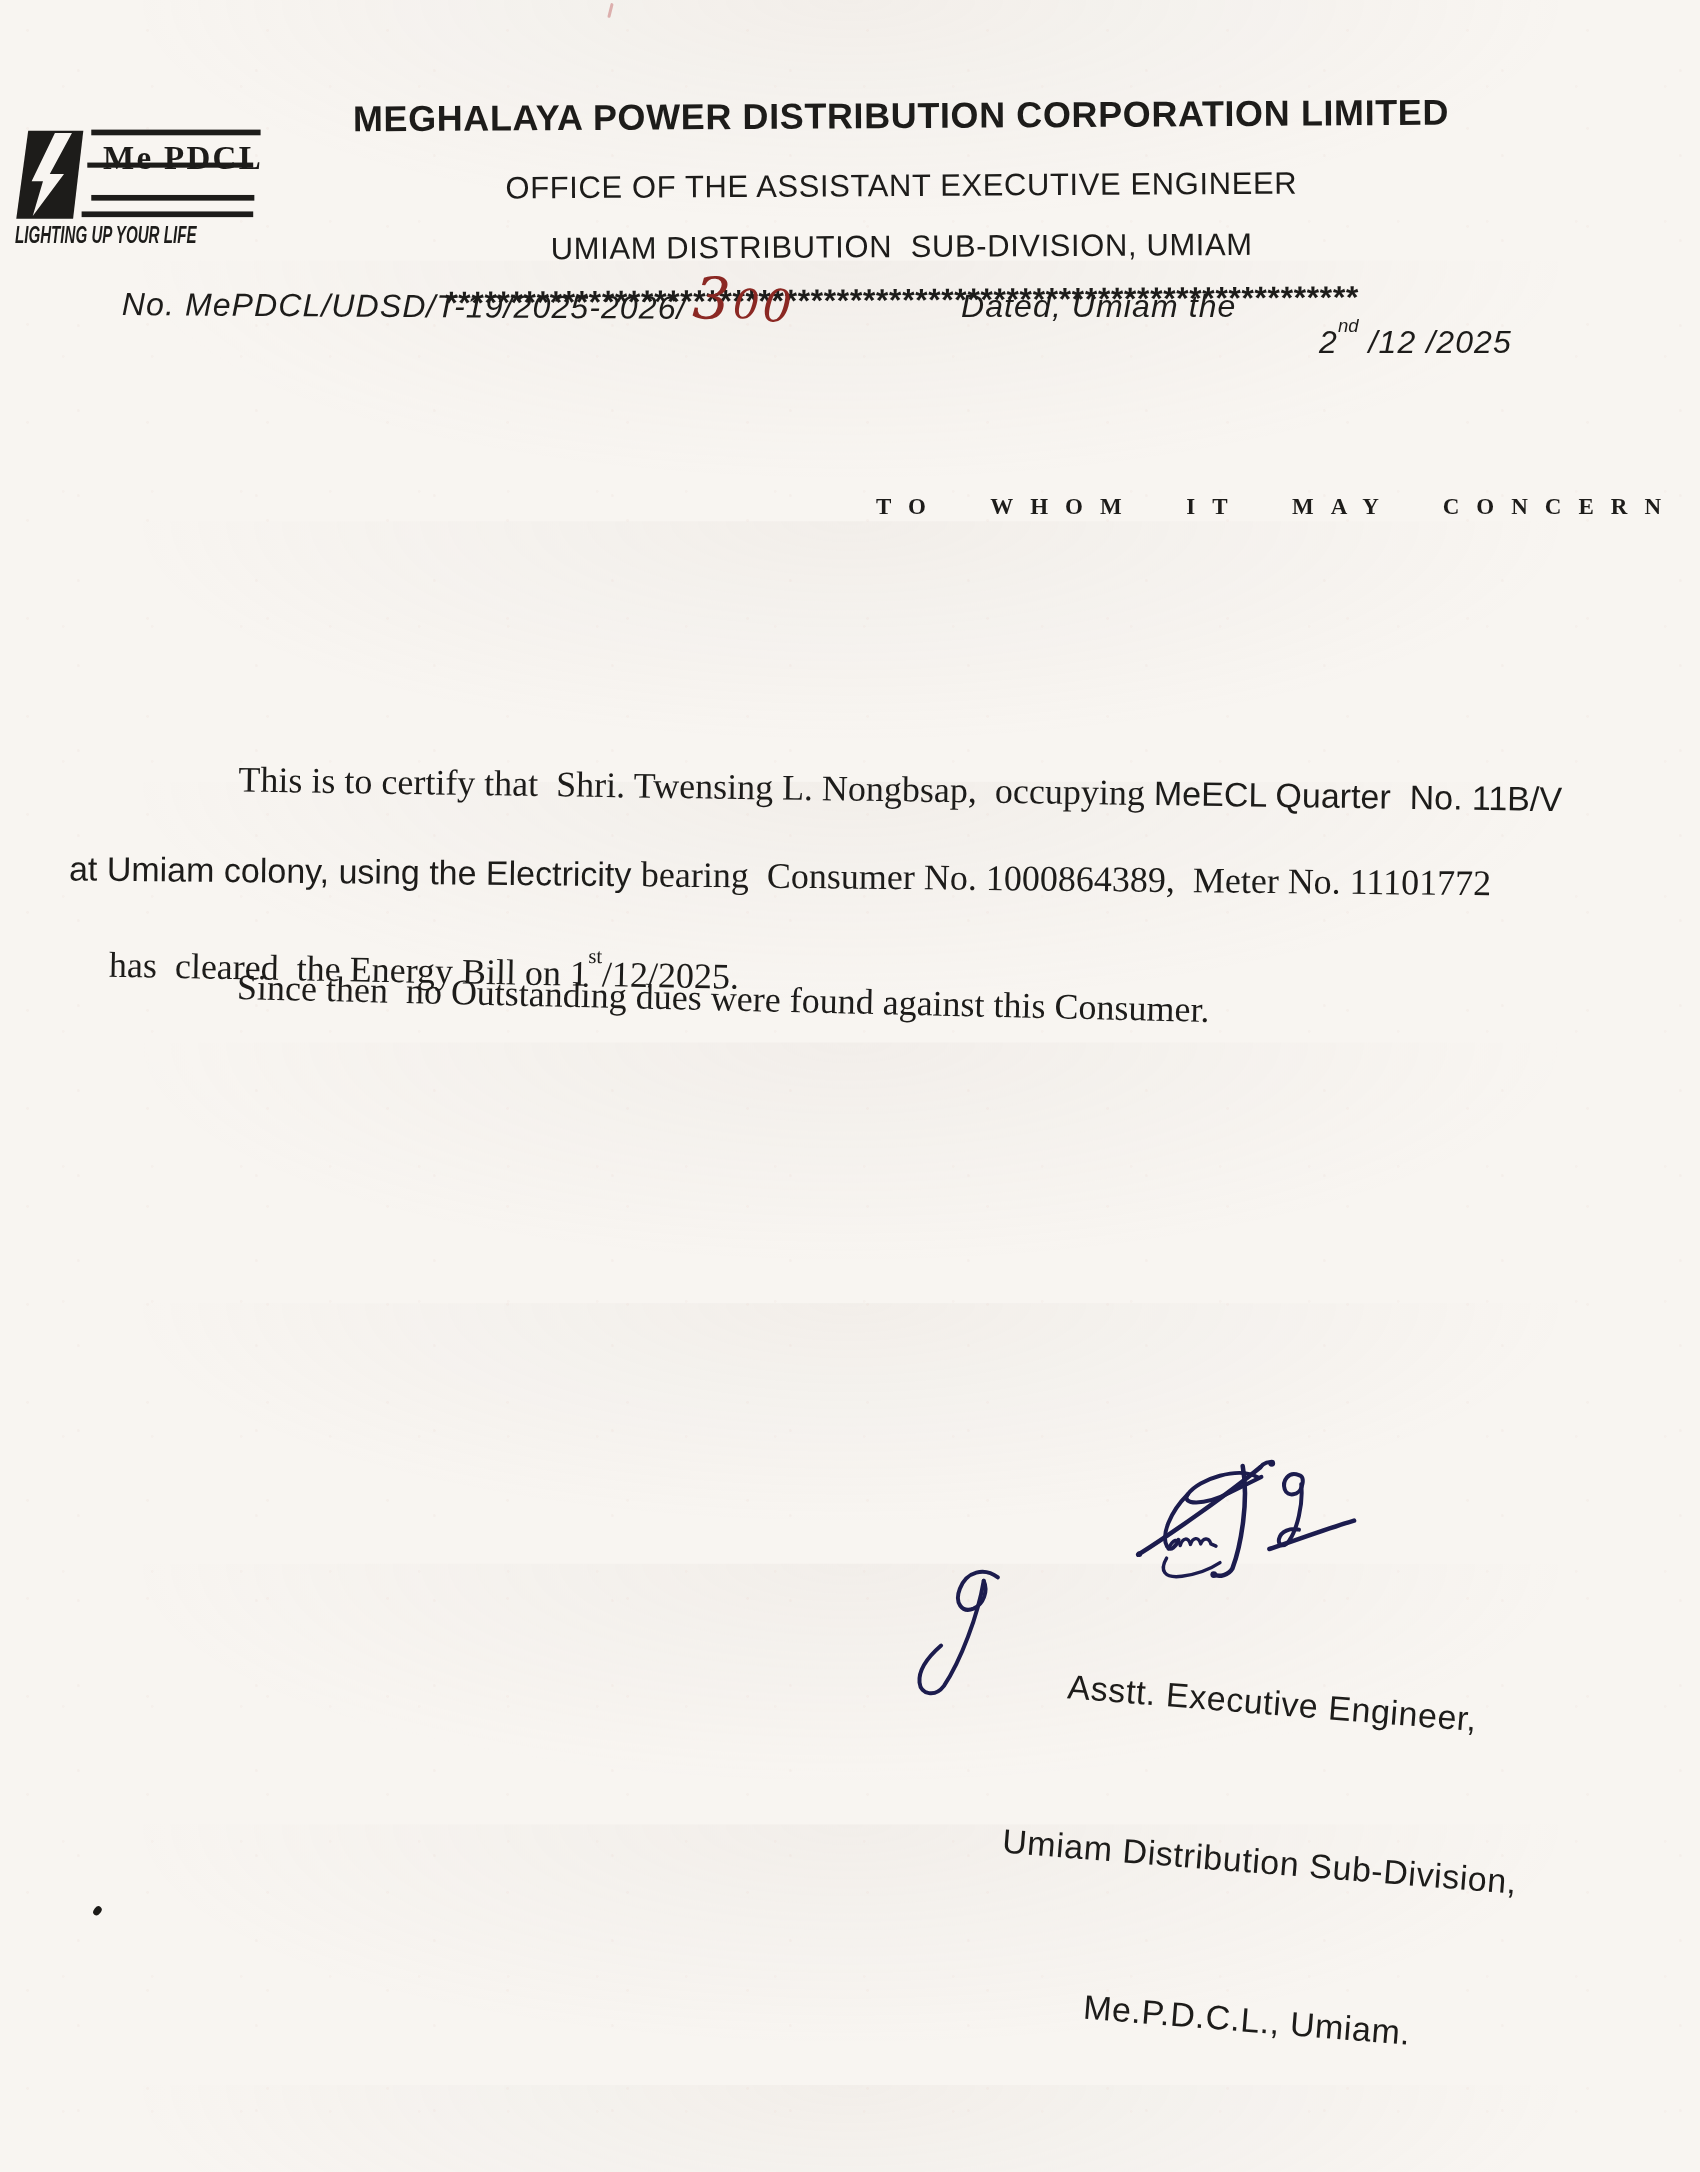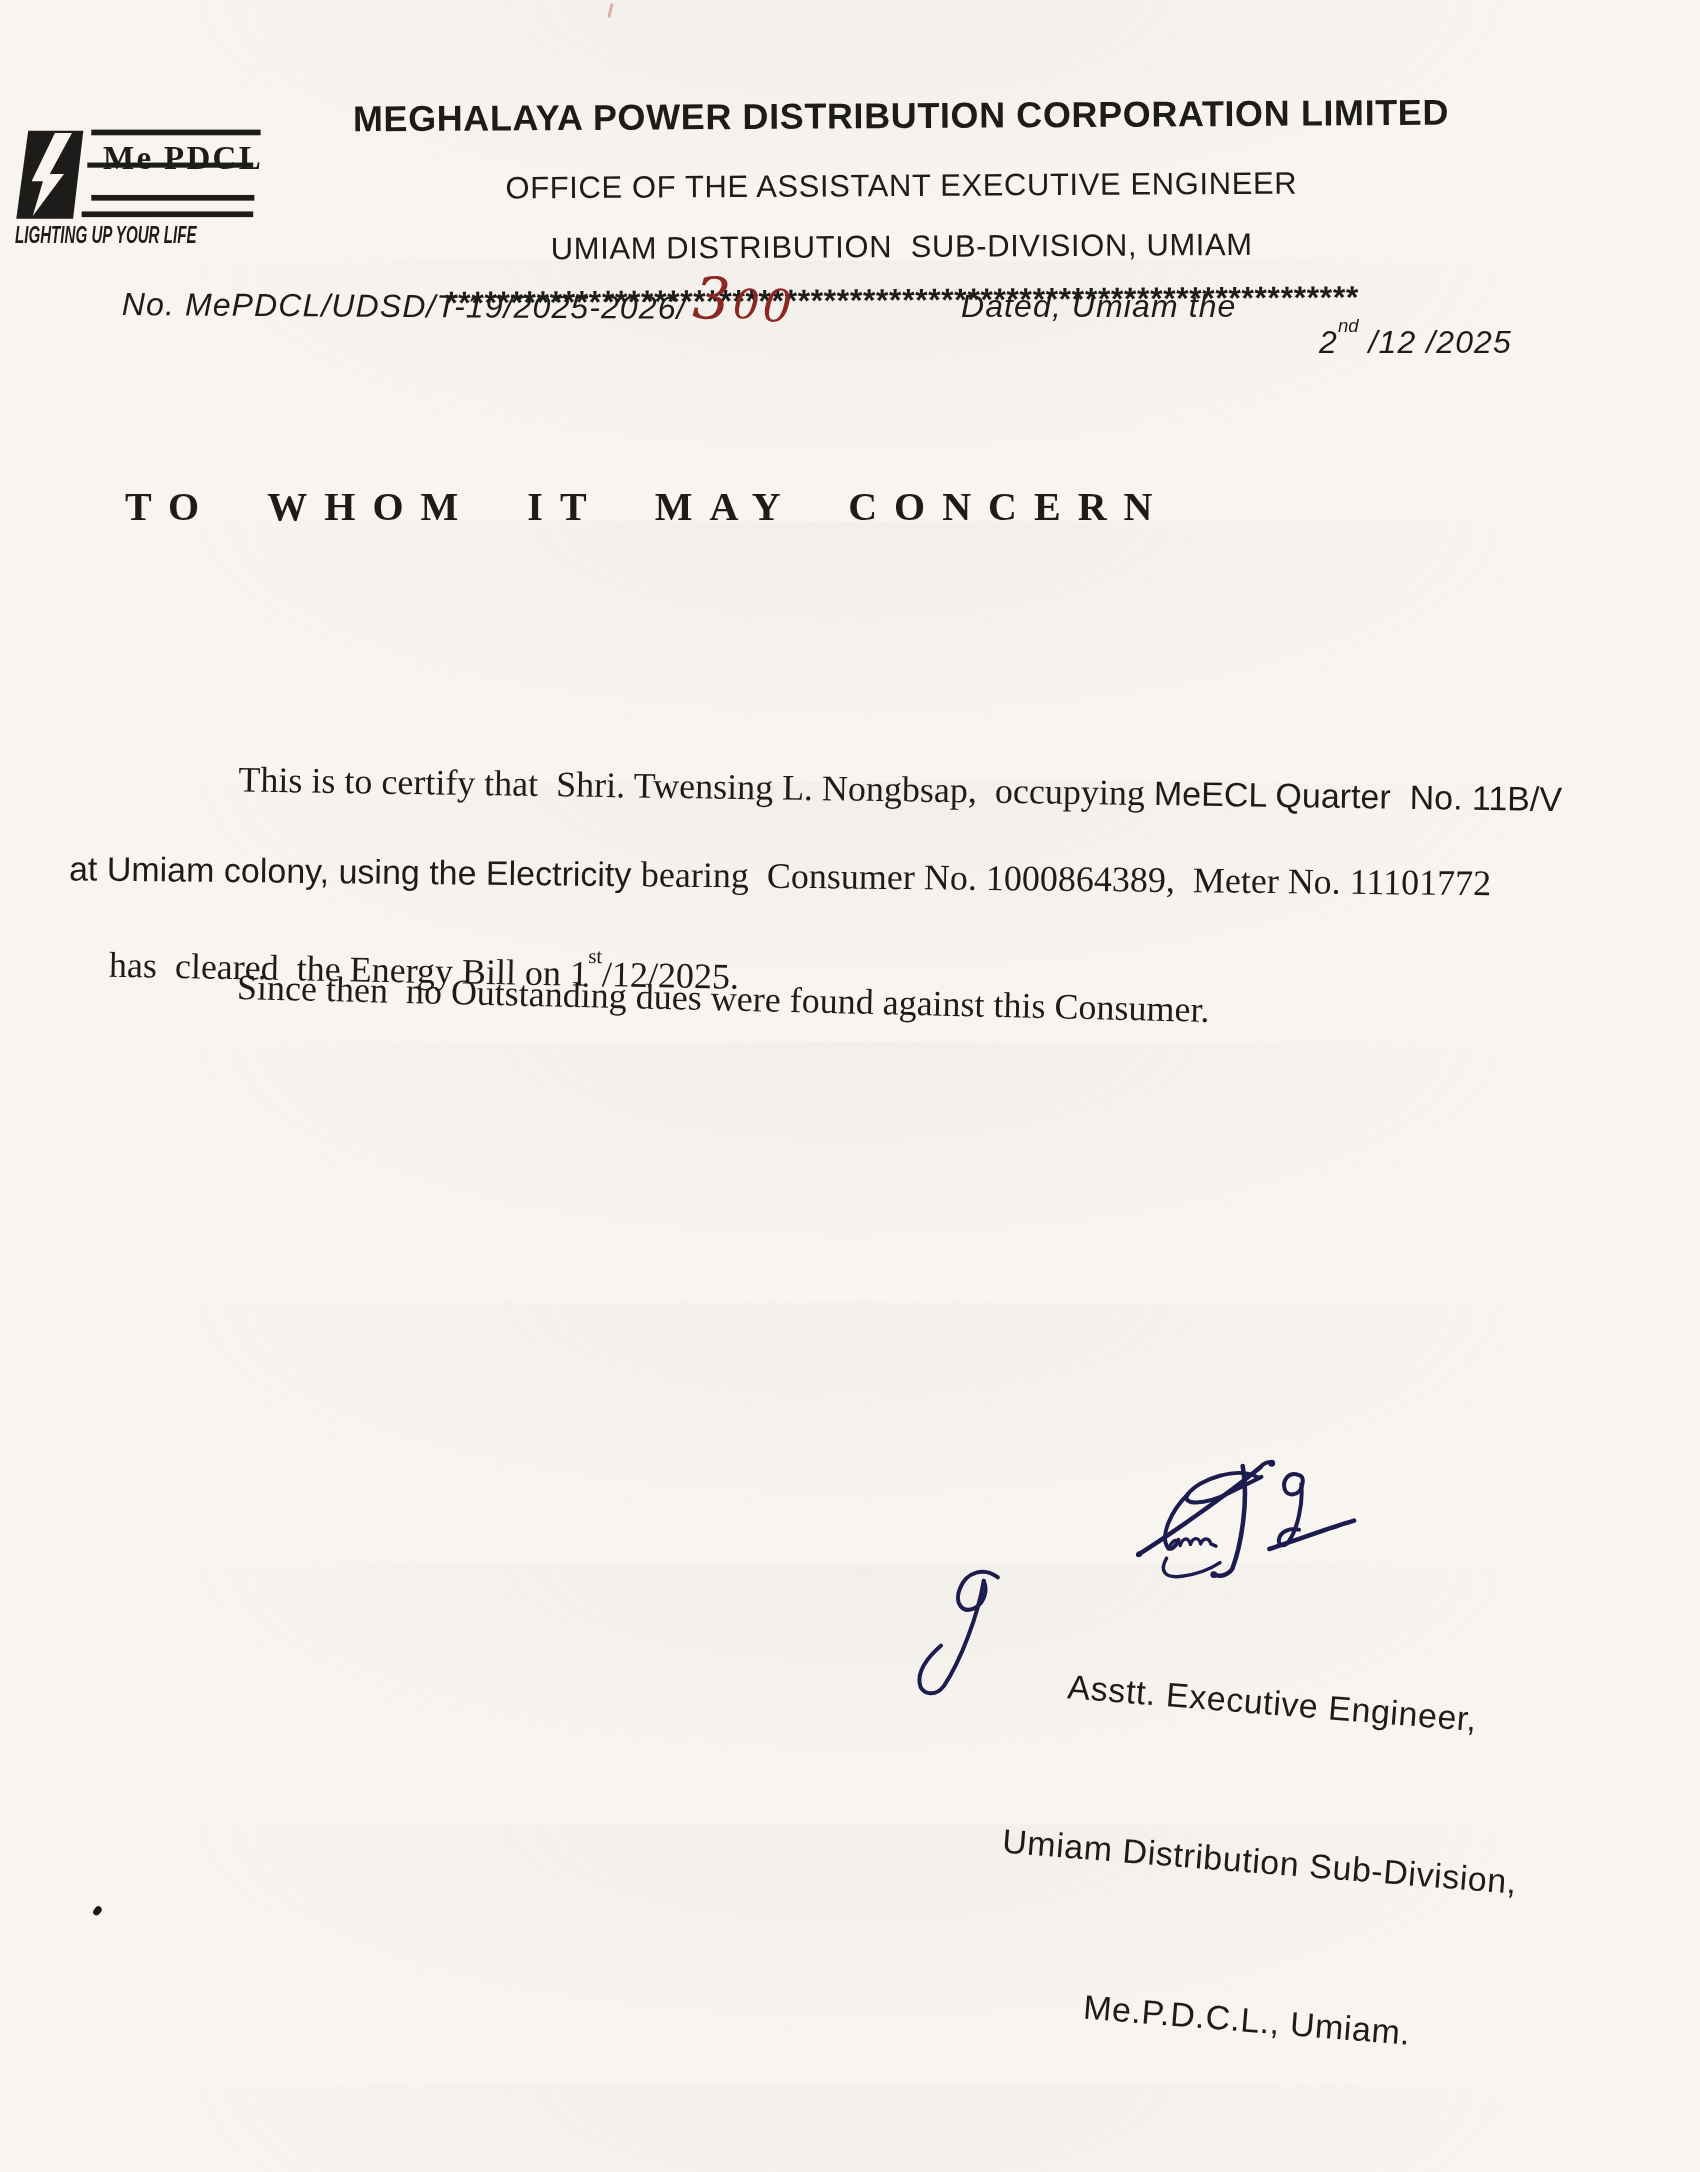--- a/index.html
+++ b/index.html
@@ -66,23 +66,23 @@
   .date-value{
     left:1279px;top:284px;
     font-style:italic;font-size:32px;line-height:34px;letter-spacing:1.1px;white-space:pre;
   }
   .date-value sup, .line sup{
     font-size:58%;position:relative;top:-0.48em;letter-spacing:0;
   }
   
   .subject{
     left:125px;right:23px;top:487px;
-    text-align:left;
+    text-align:right;
     font-family:"Liberation Serif",serif;font-weight:bold;
-    font-size:40px;line-height:40px;
+    font-size:23px;line-height:40px;
     letter-spacing:17px;word-spacing:25px;white-space:pre;
   }
   
   .line{
     font-family:"Liberation Serif",serif;
     font-size:36px;line-height:49px;white-space:pre;
     transform-origin:left center;
   }
   .line .sans{font-family:"Liberation Sans",sans-serif;font-size:34px;}
   .l1{left:203px;top:706px;transform:rotate(0.85deg);}

